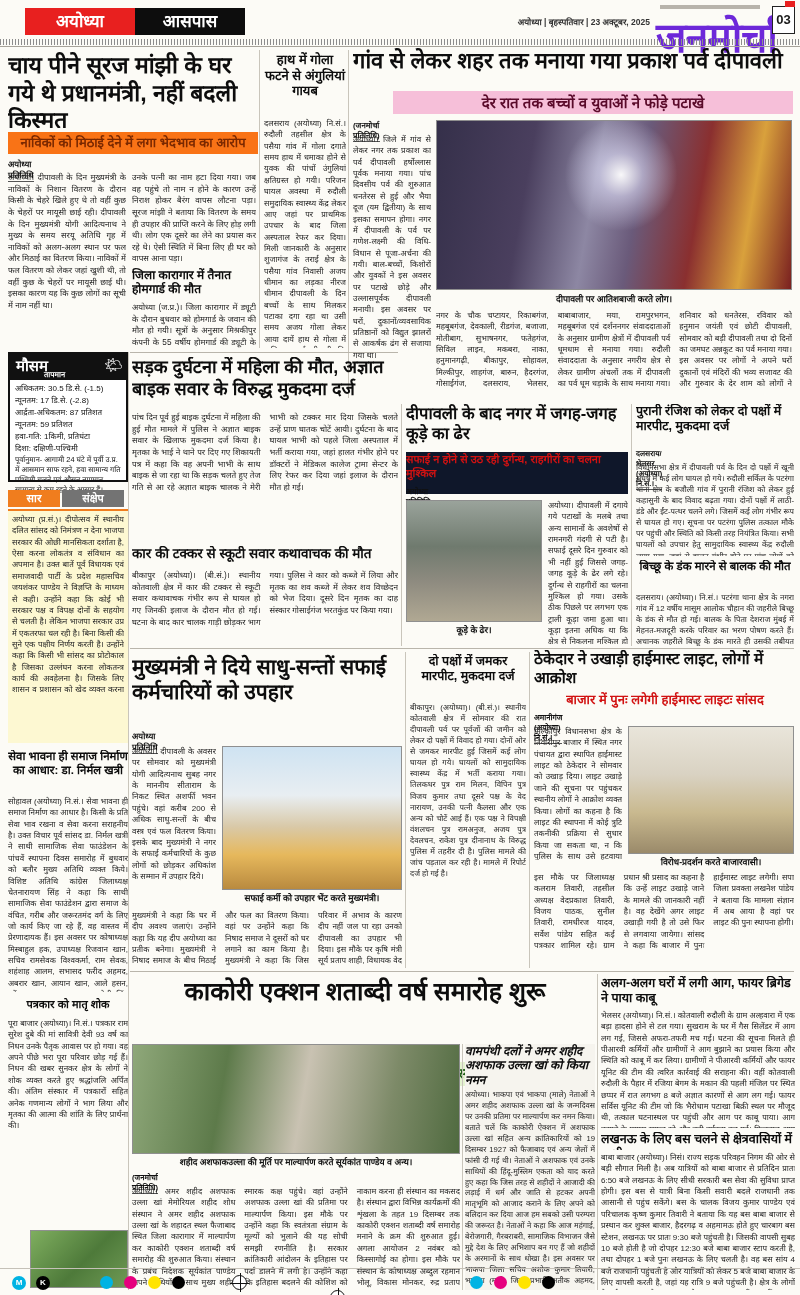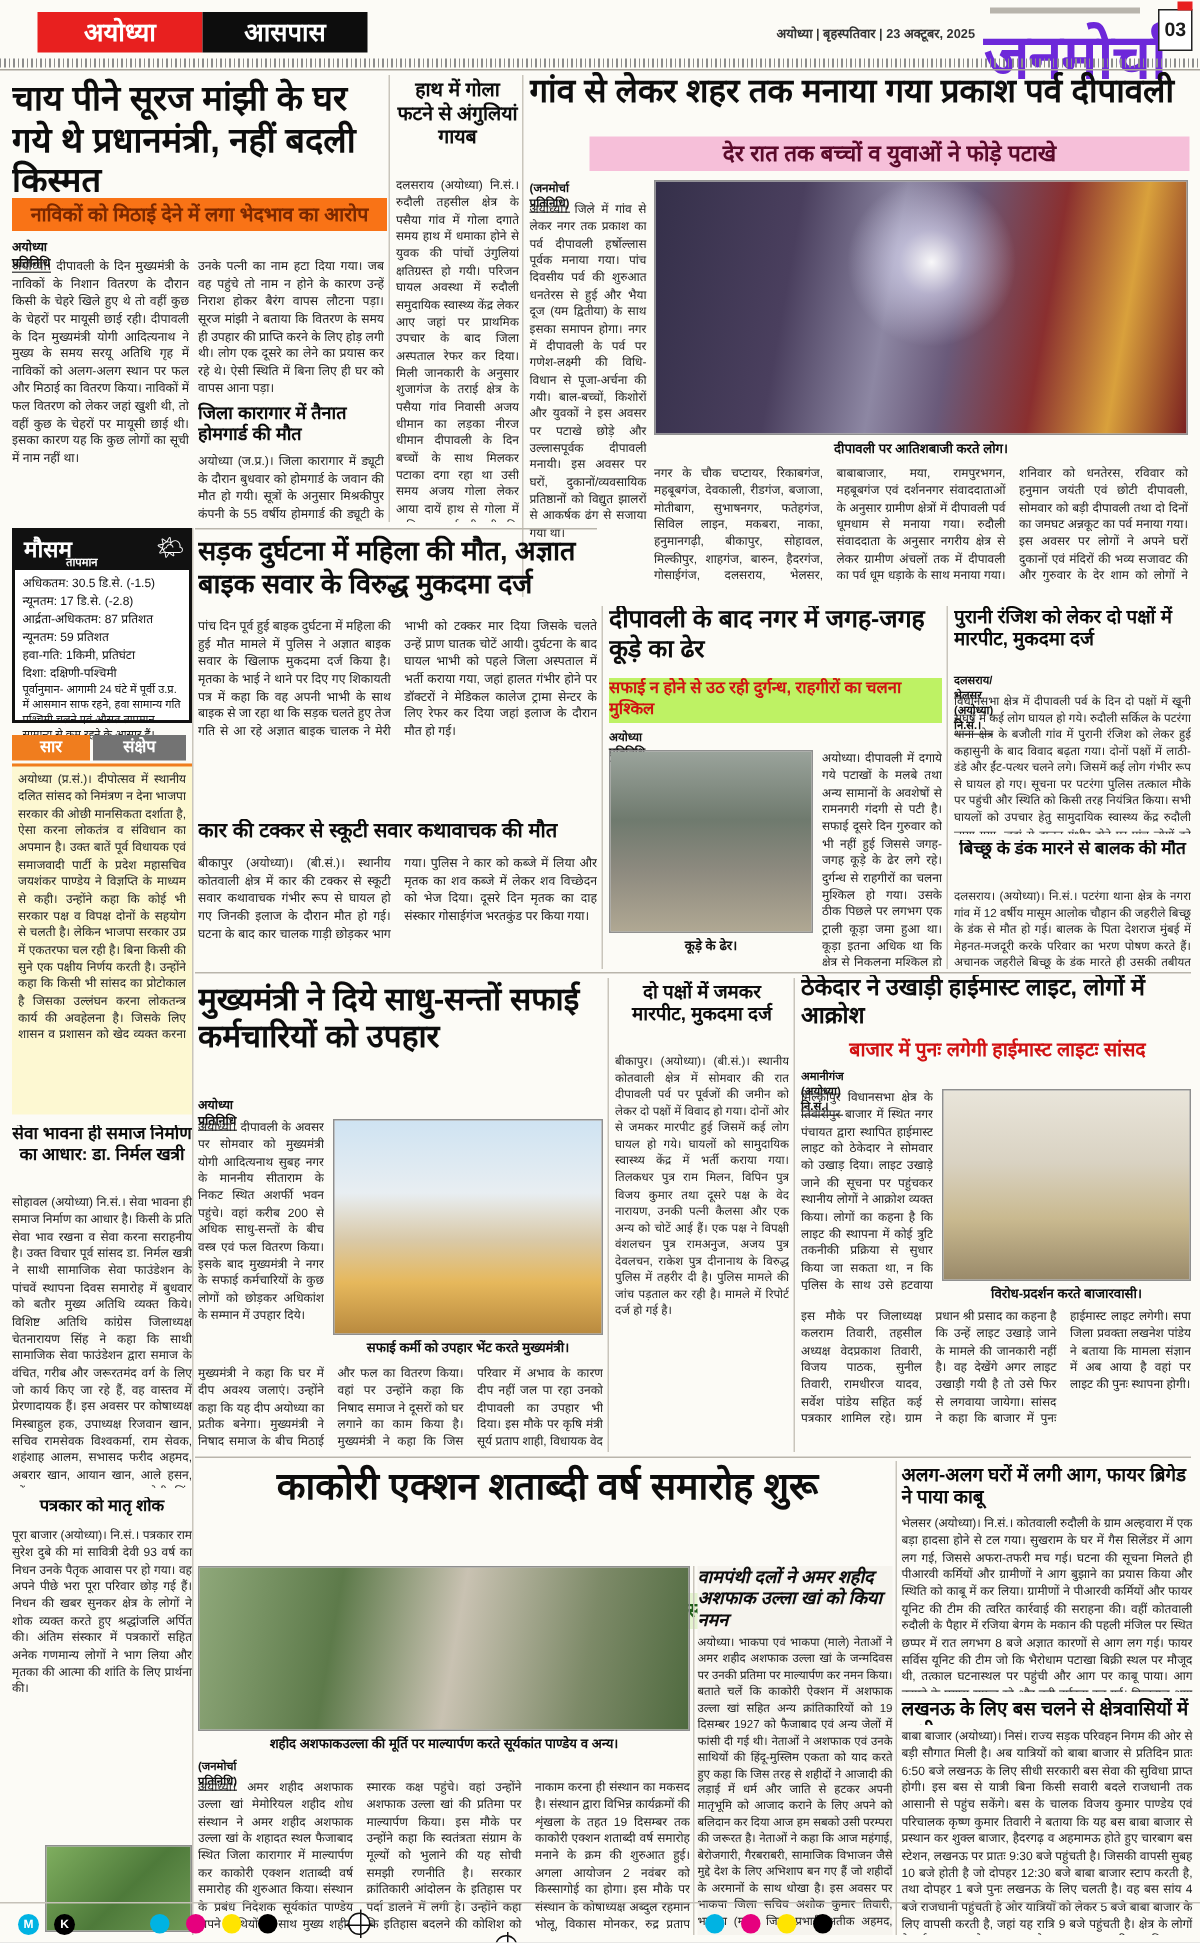--- a/index.html
+++ b/index.html
@@ -100,21 +100,21 @@
 
   <div class="abs" style="left:130px;top:352px;width:268px;height:1px;background:#b9b5ab;"></div>
   <div class="abs hl" style="left:132px;top:357px;width:266px;height:50px;font-size:18px;">सड़क दुर्घटना में महिला की मौत, अज्ञात बाइक सवार के विरुद्ध मुकदमा दर्ज</div>
   <div class="abs bt cols2" style="left:132px;top:412px;width:266px;height:128px;">पांच दिन पूर्व हुई बाइक दुर्घटना में महिला की हुई मौत मामले में पुलिस ने अज्ञात बाइक सवार के खिलाफ मुकदमा दर्ज किया है। मृतका के भाई ने थाने पर दिए गए शिकायती पत्र में कहा कि वह अपनी भाभी के साथ बाइक से जा रहा था कि सड़क चलते हुए तेज गति से आ रहे अज्ञात बाइक चालक ने मेरी भाभी को टक्कर मार दिया जिसके चलते उन्हें प्राण घातक चोटें आयी। दुर्घटना के बाद घायल भाभी को पहले जिला अस्पताल में भर्ती कराया गया, जहां हालत गंभीर होने पर डॉक्टरों ने मेडिकल कालेज ट्रामा सेन्टर के लिए रेफर कर दिया जहां इलाज के दौरान मौत हो गई।</div>
 
   <div class="abs hl" style="left:132px;top:546px;width:266px;height:20px;font-size:13.5px;">कार की टक्कर से स्कूटी सवार कथावाचक की मौत</div>
   <div class="abs bt cols2" style="left:132px;top:570px;width:266px;height:74px;">बीकापुर (अयोध्या)। (बी.सं.)। स्थानीय कोतवाली क्षेत्र में कार की टक्कर से स्कूटी सवार कथावाचक गंभीर रूप से घायल हो गए जिनकी इलाज के दौरान मौत हो गई। घटना के बाद कार चालक गाड़ी छोड़कर भाग गया। पुलिस ने कार को कब्जे में लिया और मृतक का शव कब्जे में लेकर शव विच्छेदन को भेज दिया। दूसरे दिन मृतक का दाह संस्कार गोसाईगंज भरतकुंड पर किया गया।</div>
 
   <div class="abs vline" style="left:401px;top:404px;height:242px;"></div>
   <div class="abs hl" style="left:406px;top:404px;width:222px;height:46px;font-size:16.5px;">दीपावली के बाद नगर में जगह-जगह कूड़े का ढेर</div>
-  <div class="abs" style="left:406px;top:452px;width:222px;height:30px;background:#bef264;color:#d11212;font-weight:800;font-size:11px;line-height:1.3;overflow:hidden;">सफाई न होने से उठ रही दुर्गन्ध, राहगीरों का चलना मुश्किल</div>
+  <div class="abs" style="left:406px;top:452px;width:222px;height:42px;background:#0f172a;color:#d11212;font-weight:800;font-size:11px;line-height:1.3;overflow:hidden;">सफाई न होने से उठ रही दुर्गन्ध, राहगीरों का चलना मुश्किल</div>
   <div class="abs">
       <span class="byline abs" style="left:406px;top:486px;font-size:7.8px;">अयोध्या प्रतिनिधि</span>
     </div>
   <div class="abs photo" style="left:406px;top:500px;width:136px;height:122px;background:linear-gradient(180deg,#9aa39b 0%,#6f7a6e 38%,#8d8a7f 66%,#b0a893 100%);"></div>
   <div class="abs caption" style="left:406px;top:624px;width:136px;height:12px;">कूड़े के ढेर।</div>
   <div class="abs bt" style="left:548px;top:500px;width:80px;height:144px;font-size:8px;">अयोध्या। दीपावली में दगाये गये पटाखों के मलबे तथा अन्य सामानों के अवशेषों से रामनगरी गंदगी से पटी है। सफाई दूसरे दिन गुरुवार को भी नहीं हुई जिससे जगह-जगह कूड़े के ढेर लगे रहे। दुर्गन्ध से राहगीरों का चलना मुश्किल हो गया। उसके ठीक पिछले पर लगभग एक ट्राली कूड़ा जमा हुआ था। कूड़ा इतना अधिक था कि क्षेत्र से निकलना मुश्किल हो रहा था। नगर निगम के सफाई कर्मी सफाई में लगे थे परन्तु विकट स्थिति है। नये घाट के कुछ क्षेत्रों में भी इसी तरह के हालात देखने को मिले। नागरिकों ने नगर निगम से शीघ्र सफाई कराने की मांग की है।</div>
 
   <div class="abs vline" style="left:631px;top:404px;height:242px;"></div>
   <div class="abs hl" style="left:636px;top:404px;width:158px;height:42px;font-size:12.5px;">पुरानी रंजिश को लेकर दो पक्षों में मारपीट, मुकदमा दर्ज</div>
   <div class="abs">

